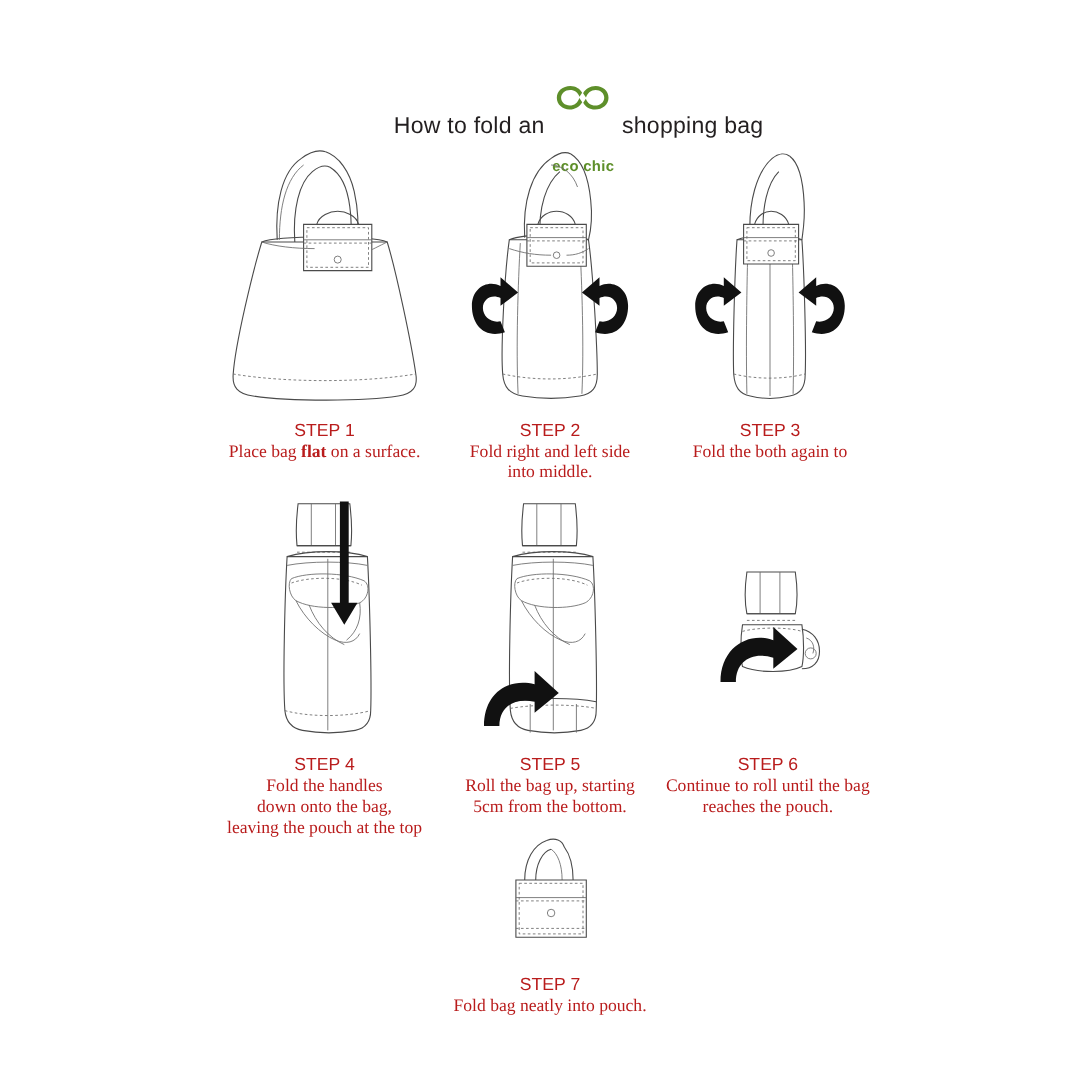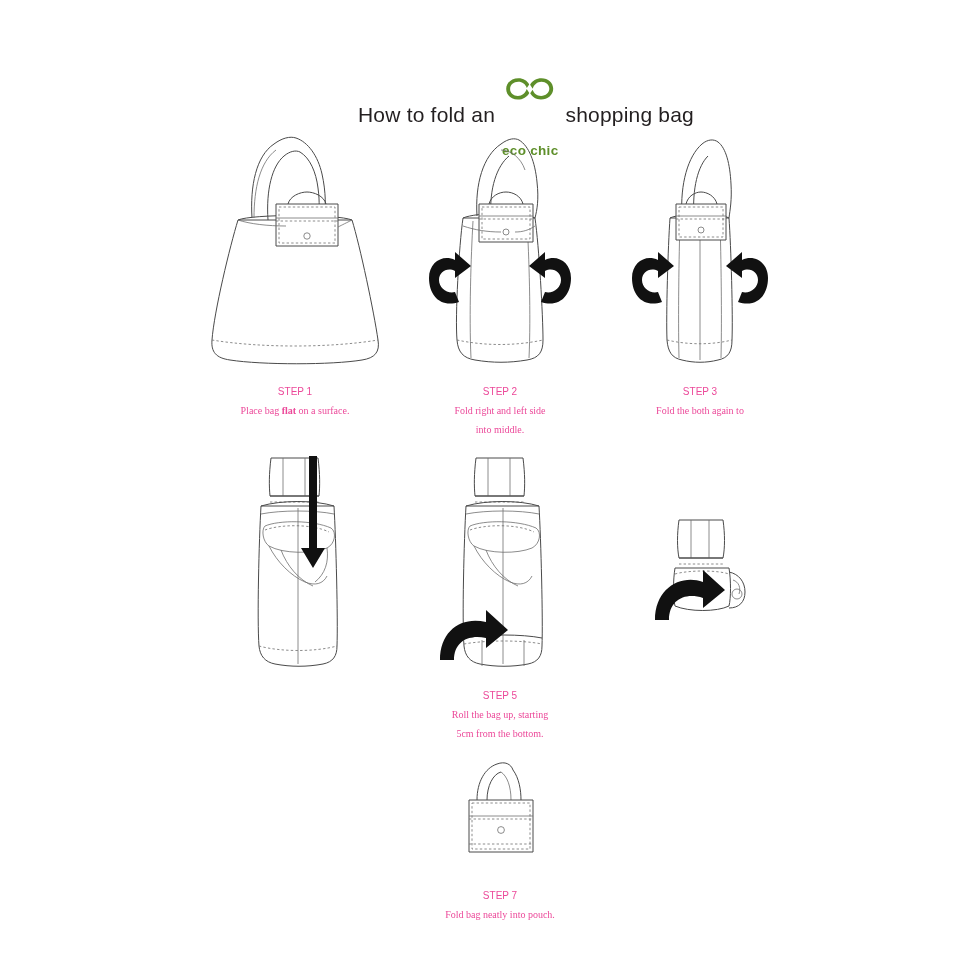--- a/index.html
+++ b/index.html
@@ -65,23 +65,23 @@
   }
   .art {
     position: relative;
     width: 100%;
     display: flex;
     align-items: flex-end;
     justify-content: center;
   }
   .caption {
     text-align: center;
-    font-size: 10px;
+    font-size: 16px;
     line-height: 19px;
-    color: #ec4899;
+    color: #b91c1c;
     margin-top: 6px;
   }
   .caption .lbl {
     display: block;
   }
   .caption .desc {
     display: block;
     font-family: Liberation Serif, serif;
   }
   .caption b {
@@ -266,20 +266,26 @@
         <path class="ln-thin" d="M86 100 C92 116 104 130 118 136"></path>
         <path class="ln-thin" d="M132 98 C134 112 130 124 120 132"></path>
         <path class="dash" d="M64 196 C86 202 120 202 142 196"></path>
         <path class="ln-thin" d="M66 64 C86 60 120 60 139 64"></path>
 
         <g class="arrow">
           <path d="M122 6 L122 98 L130 98 L118 118 L106 98 L114 98 L114 6 Z"></path>
         </g>
       </svg>
     </div>
+    <div class="caption">
+      <span class="lbl">STEP 4</span>
+      <span class="desc">Fold the handles</span>
+      <span class="desc">down onto the bag,</span>
+      <span class="desc">leaving the pouch at the top</span>
+    </div>
   </div>
 
   <div class="step" id="step5">
     <div class="art">
       <svg width="180" height="230" viewBox="0 0 180 230">
 
         <path class="ln" d="M66 8 C64 24 64 36 65 46 L114 46 C115 36 115 24 113 8 Z"></path>
         <path class="ln-thin" d="M78 8 L78 46"></path>
         <path class="ln-thin" d="M100 8 L100 46"></path>
         <path class="ln" d="M65 46 L114 46"></path>
@@ -330,20 +336,25 @@
           <path class="ln" d="M126 58 C136 60 142 68 142 78 C142 88 136 94 126 94"></path>
           <path class="ln-thin" d="M130 66 C136 68 138 74 136 80"></path>
           <circle class="ln-thin" cx="134" cy="80" r="5"></circle>
         </g>
 
         <g class="arrow">
           <path d="M52 170 C52 138 78 124 100 132 L100 120 L122 140 L100 158 L100 148 C82 142 66 150 66 170 Z"></path>
         </g>
       </svg>
     </div>
+    <div class="caption">
+      <span class="lbl">STEP 6</span>
+      <span class="desc">Continue to roll until the bag</span>
+      <span class="desc">reaches the pouch.</span>
+    </div>
   </div>
 
   <div class="step" id="step7">
     <div class="art">
       <svg width="170" height="120" viewBox="0 0 170 120">
 
         <path class="ln" d="M62 40 C62 22 70 8 82 4 C90 1 96 4 98 10"></path>
         <path class="ln" d="M72 40 C72 26 78 14 86 12"></path>
         <path class="ln" d="M98 10 C104 18 106 30 106 40"></path>
         <path class="ln-thin" d="M86 12 C92 16 96 26 96 40"></path>

